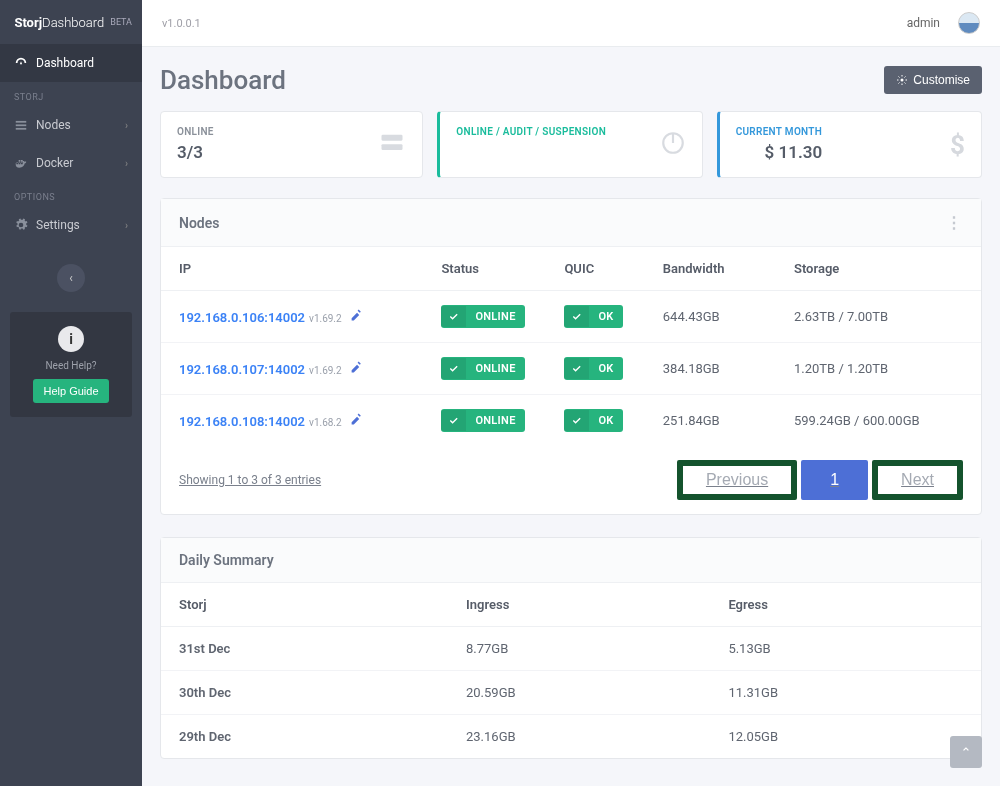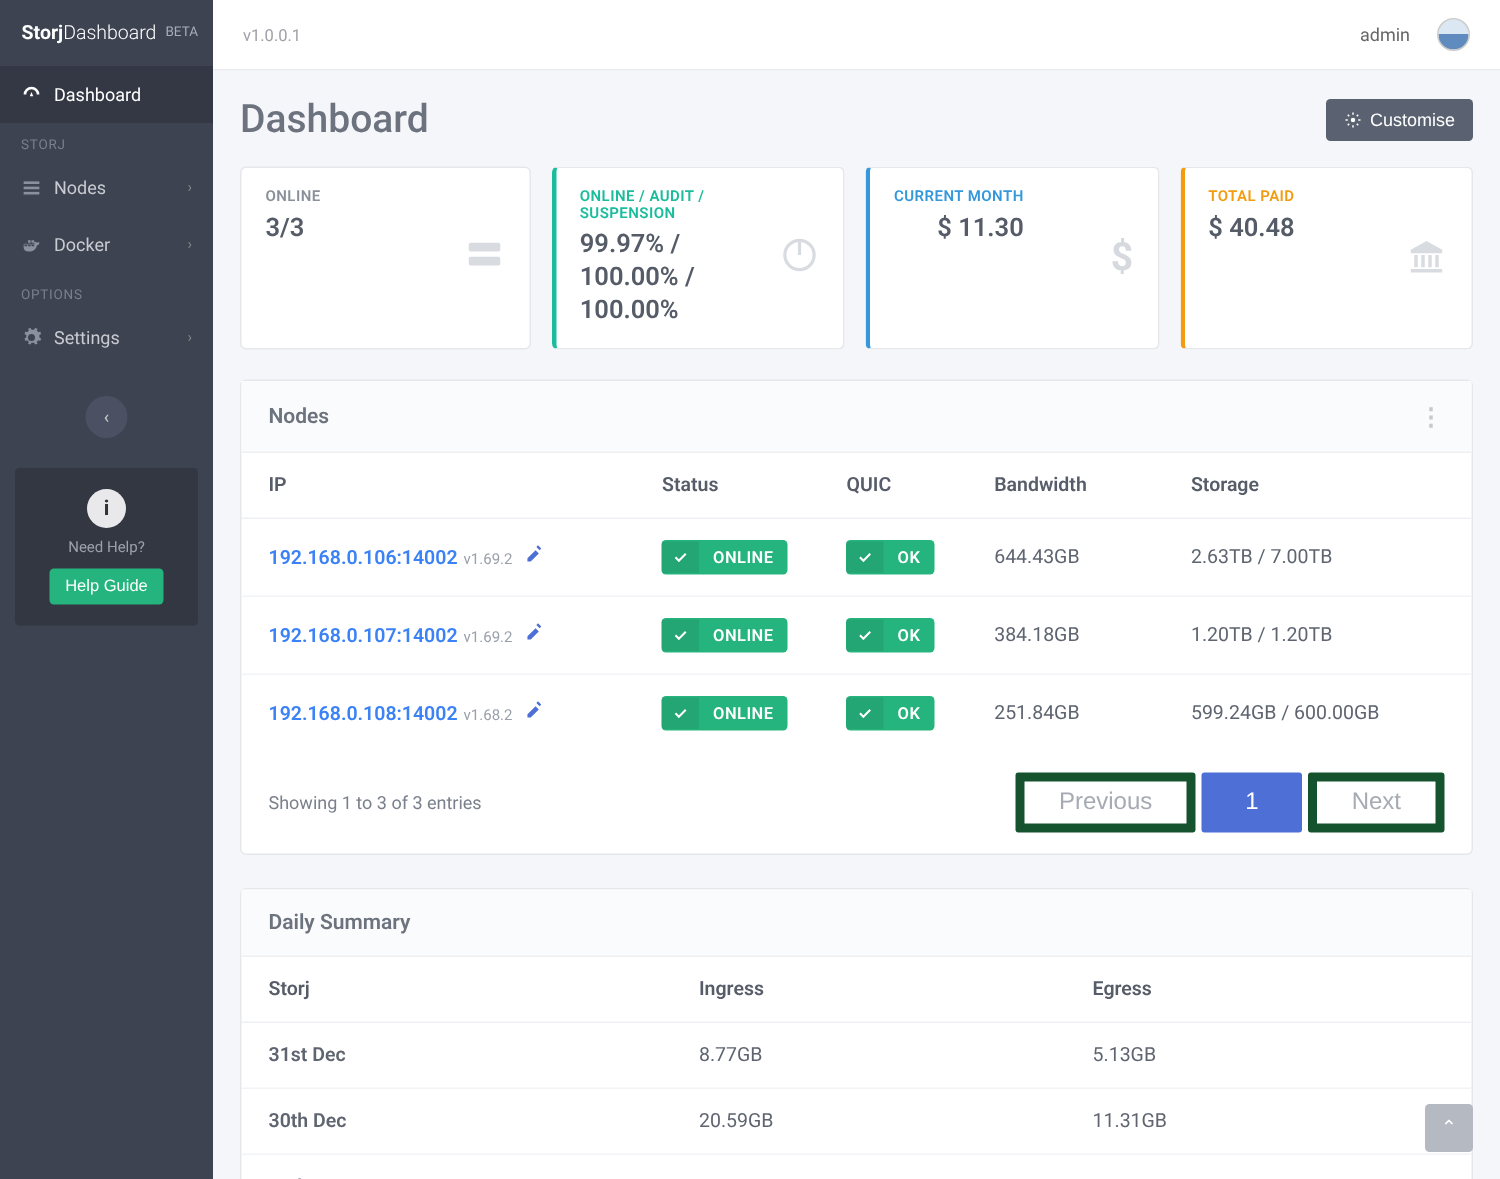--- a/index.html
+++ b/index.html
@@ -45,21 +45,21 @@
 table { width: 100%; border-collapse: collapse; }
 th { text-align: left; font-size: 13px; font-weight: 600; color: #565c68; padding: 14px 18px; border-bottom: 1px solid #eef0f3; }
 td { padding: 14px 18px; border-bottom: 1px solid #f2f3f6; font-size: 13px; color: #5f6570; }
 tr:last-child td { border-bottom: none; }
 .ip-link { color: #3b82f6; font-weight: 600; text-decoration: none; }
 .ver { font-size: 10px; color: #9aa0ab; margin-left: 4px; }
 .edit-icon { color: #4d6fd6; margin-left: 8px; cursor: pointer; display: inline-flex; }
 .badge { display: inline-flex; align-items: center; background: #26b47e; color: #fff; border-radius: 3px; font-size: 11px; overflow: hidden; }
 .badge .chk { padding: 5px 7px; background: rgba(0,0,0,0.08); display: flex; align-items: center; }
 .badge .txt { padding: 5px 9px; font-weight: 600; letter-spacing: 0.3px; }
-.table-footer { padding: 14px 18px; display: flex; align-items: center; font-size: 12px; color: #7a808c; }
+.table-footer { padding: 14px 18px; display: flex; align-items: center; font-size: 12px; color: #7a808c; text-decoration: underline; }
 .pagination { margin-left: auto; display: flex; gap: 4px; }
 .page-btn { border: 6px solid #14532d; background: #fff; color: #5d6fc4; padding: 5px 23px; font-size: 16px; border-radius: 2px; cursor: pointer; }
 .page-btn.active { background: #4d6fd6; color: #fff; border-color: #4d6fd6; }
 .page-btn.muted { color: #a5aab3; }
 .scroll-top { position: fixed; right: 18px; bottom: 18px; width: 32px; height: 32px; background: #b4b9c2; color: #fff; border-radius: 3px; display: flex; align-items: center; justify-content: center; cursor: pointer; }
 .icon-svg { width: 14px; height: 14px; fill: currentColor; }
 </style>
 </head>
 <body>
 
@@ -144,46 +144,34 @@
           <div class="stat-icon">
             <svg width="28" height="28" viewBox="0 0 24 24">
                 <rect x="3" y="5" width="18" height="5" rx="1" fill="#d8dbe0"></rect>
                 <rect x="3" y="13" width="18" height="5" rx="1" fill="#d8dbe0"></rect>
               </svg>
           </div>
         </div>
         <div class="stat-card green">
           <div>
             <div class="stat-label">ONLINE / AUDIT / SUSPENSION</div>
-            <div class="stat-value">99.97% / 100.00% / 100.00%</div>
           </div>
           <div class="stat-icon">
             <svg width="26" height="26" viewBox="0 0 24 24">
                 <circle cx="12" cy="12" r="9" fill="none" stroke="#d8dbe0" stroke-width="2"></circle>
                 <line x1="12" y1="3" x2="12" y2="12" stroke="#d8dbe0" stroke-width="2"></line>
               </svg>
           </div>
         </div>
         <div class="stat-card blue">
           <div>
             <div class="stat-label">CURRENT MONTH</div>
             <div class="stat-value">$ 11.30</div>
           </div>
           <div class="stat-icon" style="font-size:26px;font-weight:bold">$</div>
-        </div>
-        <div class="stat-card orange">
-          <div>
-            <div class="stat-label">TOTAL PAID</div>
-            <div class="stat-value">$ 40.48</div>
-          </div>
-          <div class="stat-icon">
-            <svg width="28" height="28" viewBox="0 0 24 24">
-                <path d="M3 9l9-5 9 5v2H3zM5 12h2v7H5zm4 0h2v7H9zm4 0h2v7h-2zm4 0h2v7h-2zM3 20h18v2H3z" fill="#d8dbe0"></path>
-              </svg>
-          </div>
         </div>
       </div>
 
       <div class="panel">
         <div class="panel-header">
           <span>Nodes</span>
           <span class="menu-dots">⋮</span>
         </div>
         <table>
           <thead>

